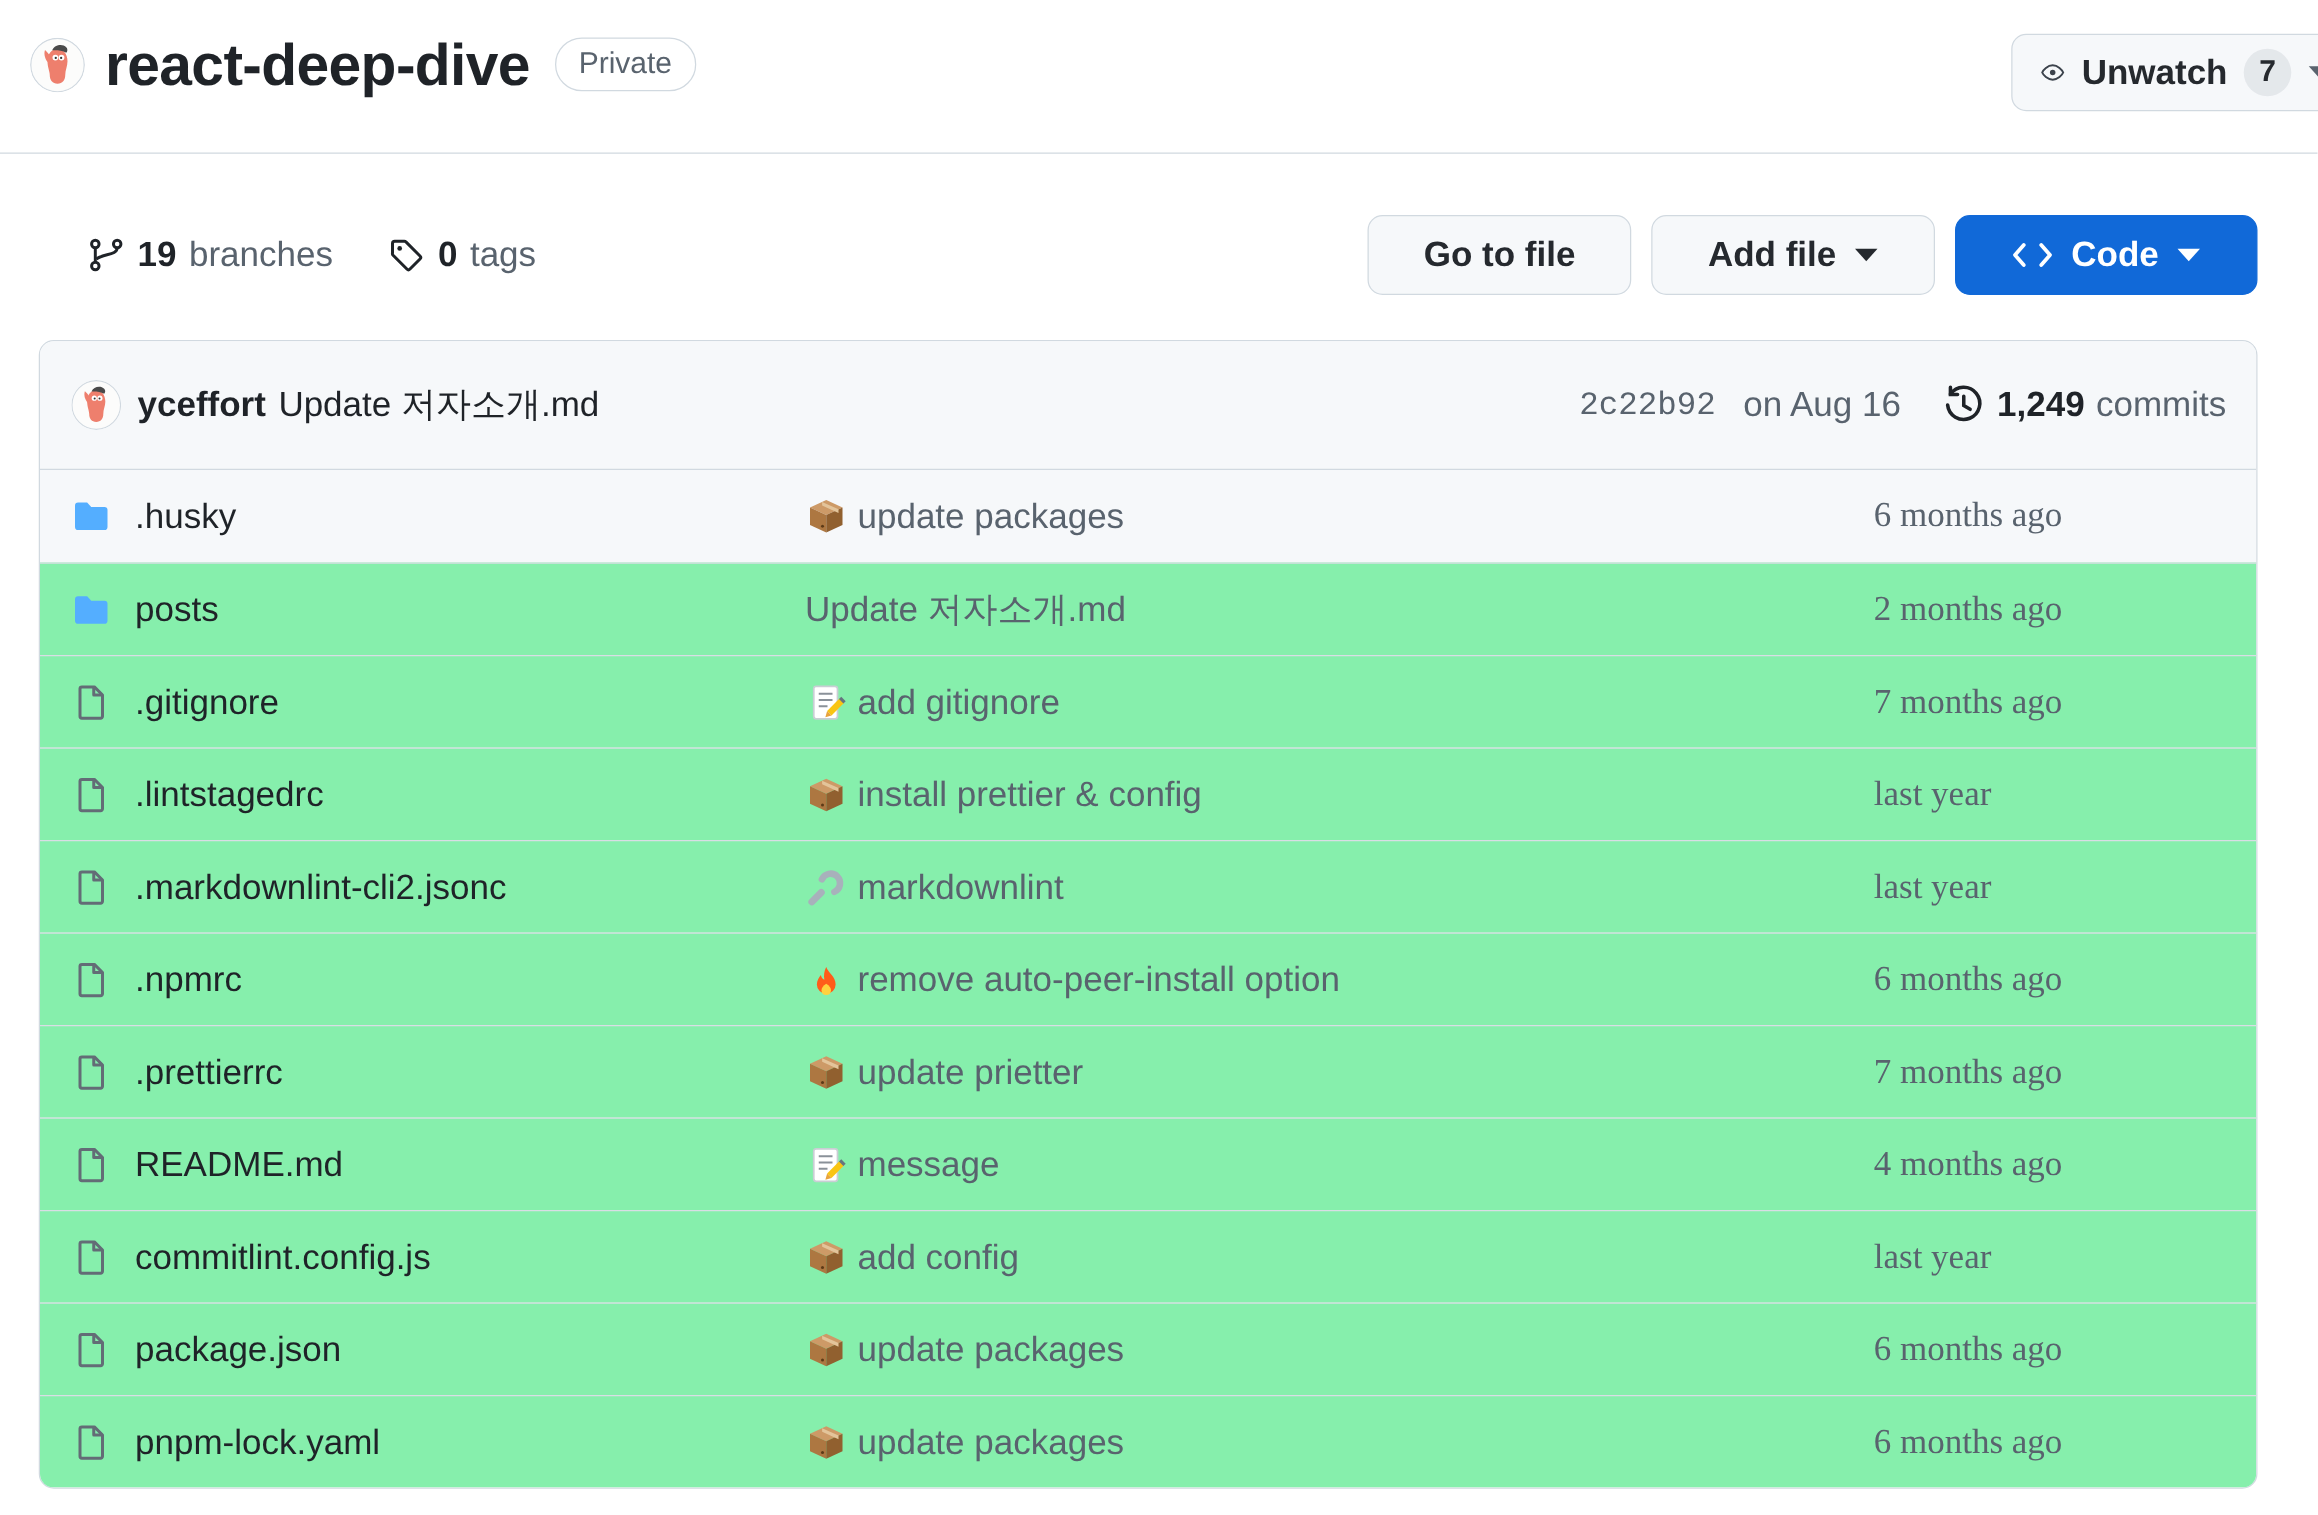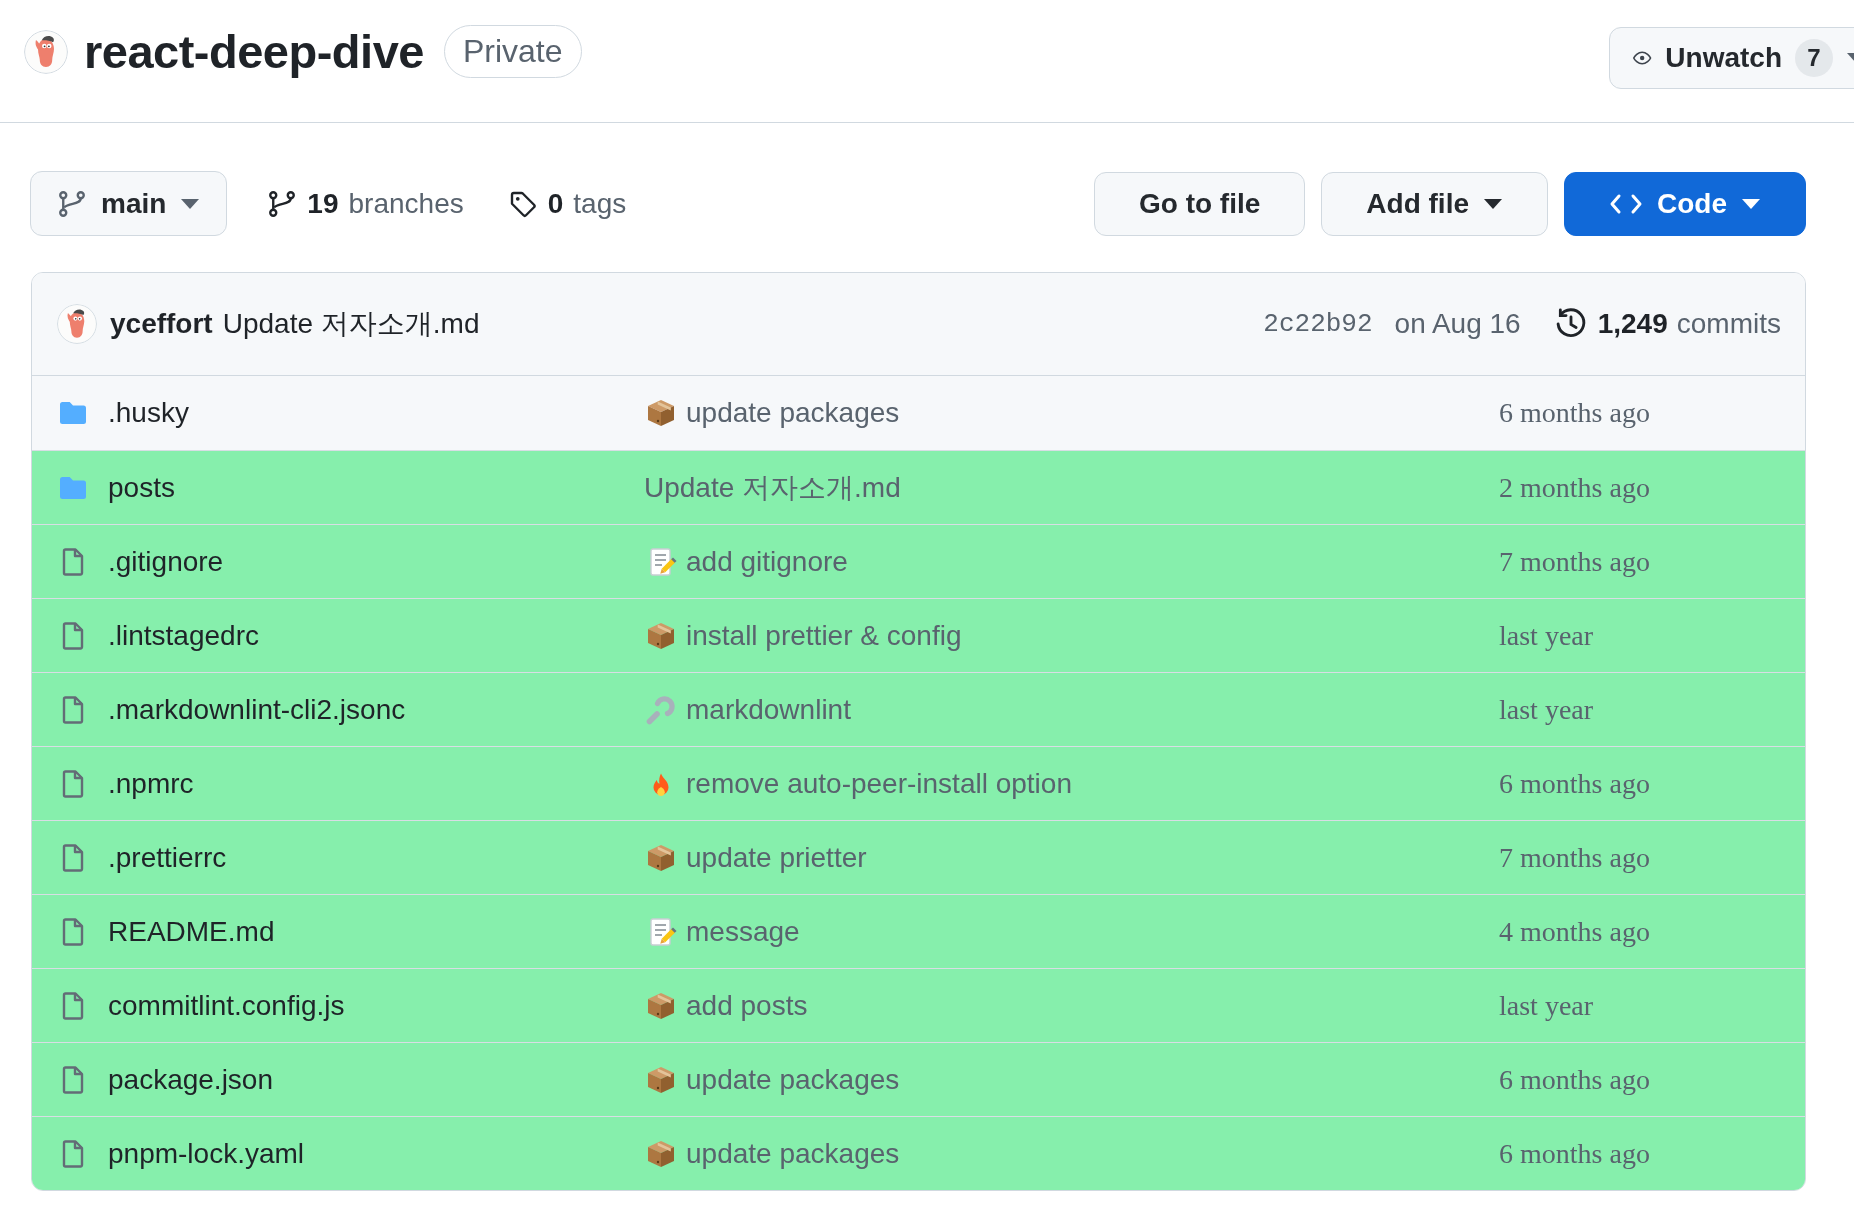--- a/index.html
+++ b/index.html
@@ -11,21 +11,21 @@
   html,body{width:1854px;height:1212px;overflow:hidden;background:#fff;
     font-family:"Liberation Sans","DejaVu Sans",sans-serif;color:var(--text-primary);}
   a{text-decoration:none;color:inherit;cursor:pointer}
   svg{display:block}
 
   
   .repo-header{position:absolute;left:0;top:0;width:1854px;height:123px;border-bottom:1px solid var(--border);}
   .repo-title-group{position:absolute;left:24px;top:24px;display:flex;align-items:center;gap:16px;}
   .avatar{width:44px;height:44px;border-radius:50%;overflow:hidden;flex:none;}
   .repo-title{font-size:47px;font-weight:700;letter-spacing:-.5px;color:var(--text-primary);}
-  .visibility-badge{margin-left:4px;font-size:32px;color:var(--text-secondary);
+  .visibility-badge{margin-left:4px;font-size:24px;color:var(--text-secondary);
     border:1px solid var(--border);border-radius:999px;padding:6px 18px;line-height:1.2;}
   .unwatch-button{position:absolute;left:1609px;top:27px;height:62px;width:280px;
     display:flex;align-items:center;gap:13px;padding:0 22px;
     background:var(--subtle-bg);border:1px solid var(--border);border-radius:12px;
     font-size:28px;font-weight:600;color:#25292e;cursor:pointer;}
   .counter-badge{min-width:38px;height:38px;border-radius:19px;background:rgba(175,184,193,.25);
     display:flex;align-items:center;justify-content:center;font-size:24px;font-weight:600;color:#25292e;}
   .caret{width:20px;height:12px;flex:none}
 
   
@@ -100,37 +100,20 @@
     <span style="color:#59636e;display:flex">
   <svg class="caret" viewBox="0 0 20 12">
     <polygon points="1,1 19,1 10,11" fill="currentColor"></polygon>
   </svg>
 </span>
   </button>
 </header>
 
 <div class="toolbar">
   <div class="toolbar-left">
-    <button class="branch-selector">
-      <svg width="30" height="30" viewBox="0 0 24 24">
-        <g fill="none" stroke="#59636e" stroke-width="1.9">
-          <circle cx="5" cy="5" r="2.4"></circle>
-            <circle cx="5" cy="19" r="2.4"></circle>
-            <circle cx="19" cy="5" r="2.4"></circle>
-          <path d="M5 7.4v9.2"></path>
-            <path d="M19 7.4c0 5-9 3.6-13.3 7.2"></path>
-        </g>
-      </svg>
-      <span>main</span>
-      <span style="color:#59636e;display:flex">
-  <svg class="caret" viewBox="0 0 20 12">
-    <polygon points="1,1 19,1 10,11" fill="currentColor"></polygon>
-  </svg>
-</span>
-    </button>
     <div class="ref-links">
       <a class="ref-link">
         <svg width="30" height="30" viewBox="0 0 24 24">
           <g fill="none" stroke="#1f2328" stroke-width="1.9">
             <circle cx="5" cy="5" r="2.4"></circle>
               <circle cx="5" cy="19" r="2.4"></circle>
               <circle cx="19" cy="5" r="2.4"></circle>
             <path d="M5 7.4v9.2"></path>
               <path d="M19 7.4c0 5-9 3.6-13.3 7.2"></path>
           </g>
@@ -431,21 +414,21 @@
     <div class="cell msg-cell">
       <span class="emoji-slot">
   <svg viewBox="0 0 32 32" width="32" height="32">
     <polygon points="16,3 29,9 16,15 3,9" fill="#cd9a67"></polygon>
     <polygon points="3,9 16,15 16,29 3,23" fill="#ad7741"></polygon>
     <polygon points="29,9 16,15 16,29 29,23" fill="#91602f"></polygon>
     <polygon points="12.7,4.5 25.8,10.4 25.8,13.4 12.7,7.4" fill="#e3c49a"></polygon>
     <circle cx="13" cy="24" r="1.2" fill="#5c3a17"></circle>
   </svg>
 </span>
-      <a class="commit-message">add posts</a>
+      <a class="commit-message">add config</a>
     </div>
     <div class="cell age-cell">
       <a class="commit-age">last year</a>
     </div>
   </div>
 
   <div class="row">
     <div class="cell name-cell">
       <span class="icon-slot">
   <svg class="row-icon" viewBox="0 0 32 32">

